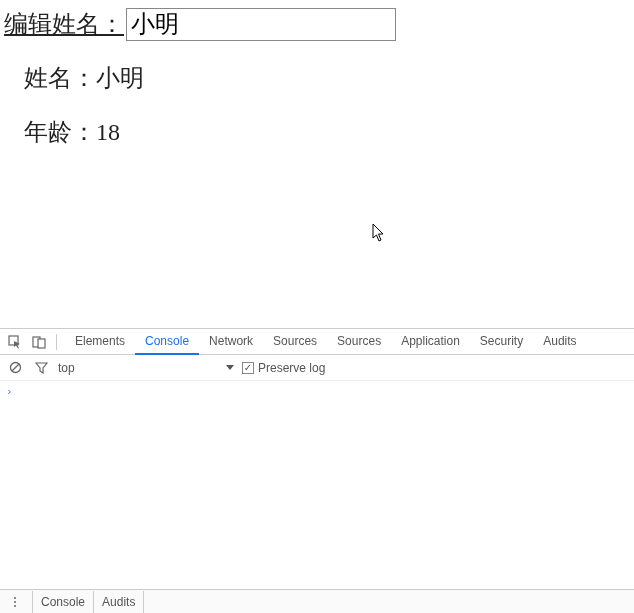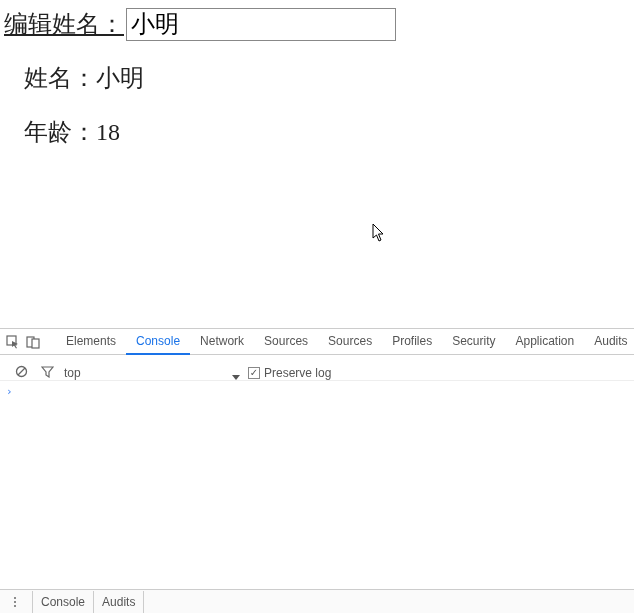--- a/index.html
+++ b/index.html
@@ -82,24 +82,24 @@
       color: #555;
       cursor: pointer;
       border-bottom: 2px solid transparent;
     }
     .dt-tab.active {
       color: #1a73e8;
       border-bottom-color: #1a73e8;
     }
     .dt-toolbar {
       display: flex;
-      align-items: flex-end;
+      align-items: center;
       border-bottom: 1px solid #eee;
       height: 26px;
-      padding-left: 12px;
+      padding-left: 6px;
       gap: 8px;
       color: #555;
     }
     .dt-context-select {
       display: flex;
       align-items: center;
       gap: 4px;
       min-width: 160px;
     }
     .dt-preserve {
@@ -198,23 +198,22 @@
           <rect x="6" y="4" width="7" height="9" fill="#fff" stroke="#666" stroke-width="1.2"></rect>
         </svg>
     </div>
     <div class="dt-sep"></div>
     <div class="dt-tabs">
       <div class="dt-tab">Elements</div>
       <div class="dt-tab active">Console</div>
       <div class="dt-tab">Network</div>
       <div class="dt-tab">Sources</div>
       <div class="dt-tab">Sources</div>
-      <div class="dt-tab">Profiles</div>
+      <div class="dt-tab">Application</div>
       <div class="dt-tab">Security</div>
-      <div class="dt-tab">Application</div>
       <div class="dt-tab">Audits</div>
     </div>
   </div>
 
   <div class="dt-toolbar">
     <div class="dt-iconbtn">
       <svg width="13" height="13" viewBox="0 0 13 13">
           <circle cx="6.5" cy="6.5" r="5" fill="none" stroke="#666" stroke-width="1.3"></circle>
           <line x1="3" y1="10" x2="10" y2="3" stroke="#666" stroke-width="1.3"></line>
         </svg>

